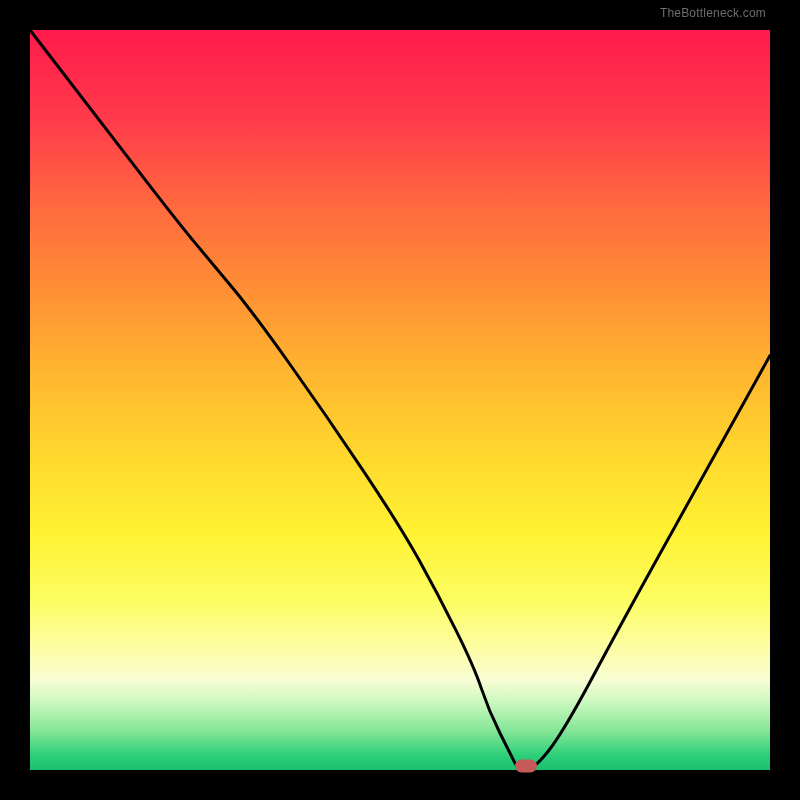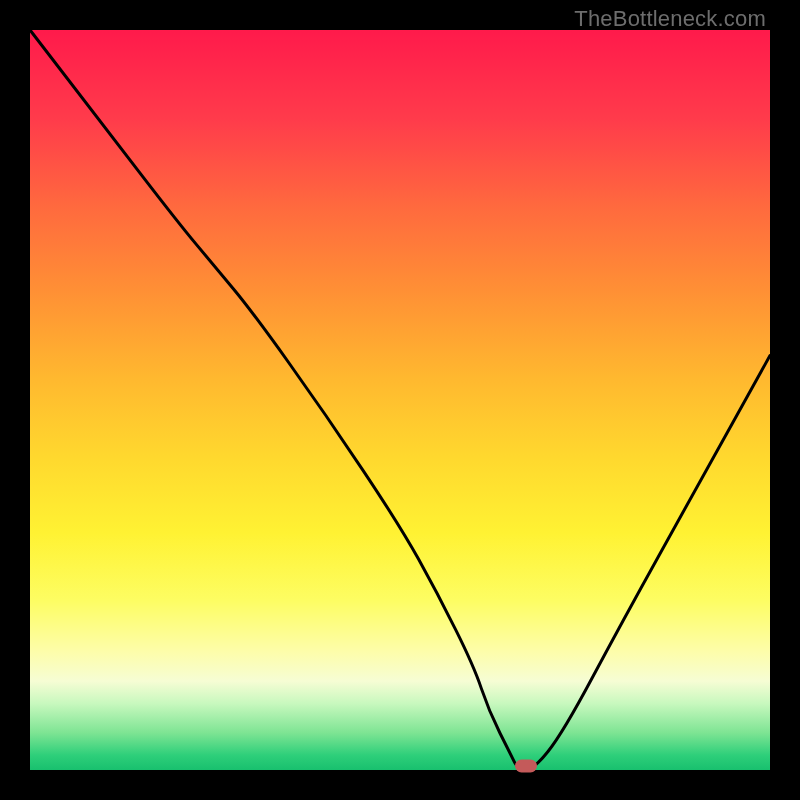--- a/index.html
+++ b/index.html
@@ -40,21 +40,21 @@
       #7de493 95%,
       #2ecf7a 98%,
       #18c06e 100%
     );
   }
   .watermark {
     position: absolute;
     top: 6px;
     right: 34px;
     color: #6d6d6d;
-    font-size: 22px;
+    font-size: 12px;
     font-weight: 500;
     letter-spacing: 0.2px;
     pointer-events: none;
     user-select: none;
   }
   svg.curve {
     position: absolute;
     inset: 0;
     width: 100%;
     height: 100%;

